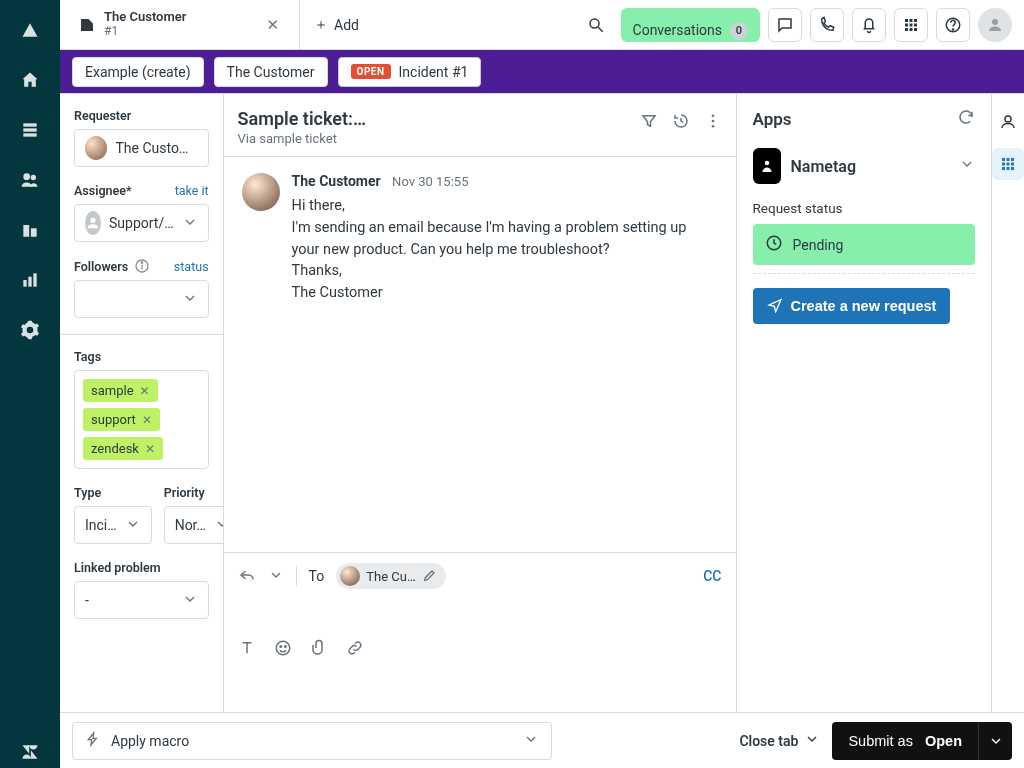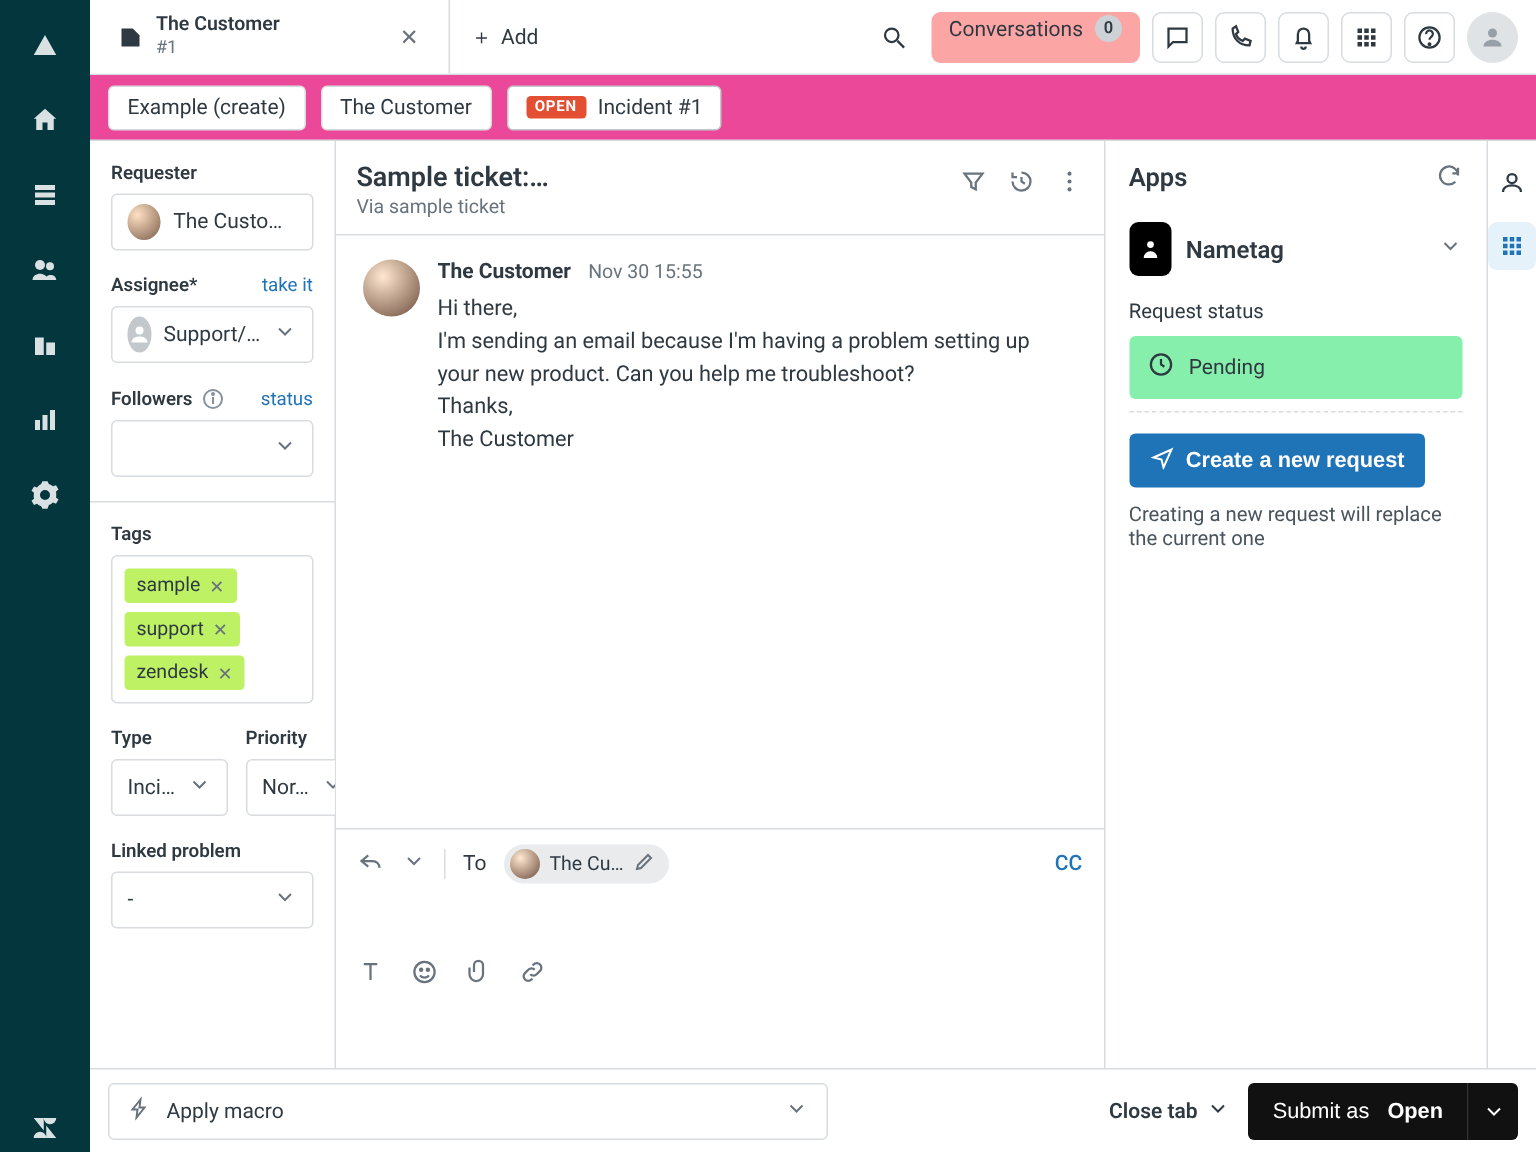--- a/index.html
+++ b/index.html
@@ -28,26 +28,26 @@
   .ws-tab .tab-icon { width:18px; height:18px; display:flex; }
   .ws-tab .tab-text { line-height:1.15; font-size:13px; }
   .ws-tab .tab-text .t-title { font-weight:600; color:#2f3941; }
   .ws-tab .tab-text .t-sub { color: var(--muted); font-size:12px; }
   .ws-tab .close { margin-left:auto; color: var(--muted); font-size:15px; padding:4px 6px; }
   .add-tab { display:flex; align-items:center; gap:6px; padding:0 14px; font-size:14px; color:#2f3941; }
   .top-tabs .flex { flex:1; }
   .top-right { display:flex; align-items:center; gap:8px; padding-right:12px; }
   .top-right .search-icon,
   .top-right .icon-btn { width:34px; height:34px; display:flex; align-items:center; justify-content:center; border:1px solid var(--border); border-radius:6px; color:#2f3941; background:#fff; }
-  .convo-pill { height:34px; display:flex; align-items:flex-end; gap:8px; padding:14px 12px; border-radius:6px; background:#fca5a5; color:#2f3941; font-size:14px; }
+  .convo-pill { height:34px; display:flex; align-items:flex-start; gap:8px; padding:14px 12px; border-radius:6px; background:#86efac; color:#2f3941; font-size:14px; }
   .convo-pill .count { background:#cdd2d6; border-radius:50%; width:18px; height:18px; display:flex; align-items:center; justify-content:center; font-size:11px; font-weight:600; }
   .avatar-circle, .avatar-sm { border-radius:50%; background:#dfe3e6; display:flex; align-items:center; justify-content:center; }
   .avatar-circle { width:34px; height:34px; }
   
-  .crumbs { height:44px; display:flex; align-items:center; gap:10px; padding: 0 12px; border-bottom:1px solid var(--border); background:#ec4899; }
+  .crumbs { height:44px; display:flex; align-items:center; gap:10px; padding: 0 12px; border-bottom:1px solid var(--border); background:#4c1d95; }
   .crumb { display:flex; align-items:center; gap:8px; height:30px; padding:0 12px; border:1px solid var(--border); border-radius:4px; background:#fff; font-size:14px; }
   .crumb.active { background:#fff; border-color:#c2c8cc; }
   .badge-open { background:#e34f32; color:#fff; font-size:10px; font-weight:700; padding:2px 6px; border-radius:3px; letter-spacing:.5px; }
   
   .work { flex:1; display:flex; min-height:0; }
   .col-props { width:240px; border-right:1px solid var(--border); overflow-y:auto; padding:14px 14px 20px 14px; }
   .col-convo { flex:1 1 auto; display:flex; flex-direction:column; min-width:0; border-right:1px solid var(--border); }
   .col-apps { width:400px; border-right:1px solid var(--border); display:flex; flex-direction:column; }
   .right-rail { width:46px; display:flex; flex-direction:column; align-items:center; padding-top:12px; gap:10px; }
   .right-rail .rail-btn { width:32px; height:32px; display:flex; align-items:center; justify-content:center; border-radius:6px; color:#2f3941; }
@@ -492,21 +492,20 @@
 
 
           <div class="dashed"></div>
 
           <button class="btn-primary">
             <span><svg class="ic" viewBox="0 0 24 24" fill="none" stroke="#fff" stroke-width="2">
                   <path d="M3 12l18-8-8 18-2-8z"></path>
                 </svg></span>
             <span>Create a new request</span>
           </button>
-          <div class="help-text">Creating a new request will replace the current one</div>
         </div>
       </aside>
 
       <div class="right-rail">
         <div class="rail-btn">
           <svg class="ic18" viewBox="0 0 24 24" fill="none" stroke="#2f3941" stroke-width="2">
               <circle cx="12" cy="8" r="4"></circle>
               <path d="M4 20c0-4 4-6 8-6s8 2 8 6"></path>
             </svg>
         </div>

